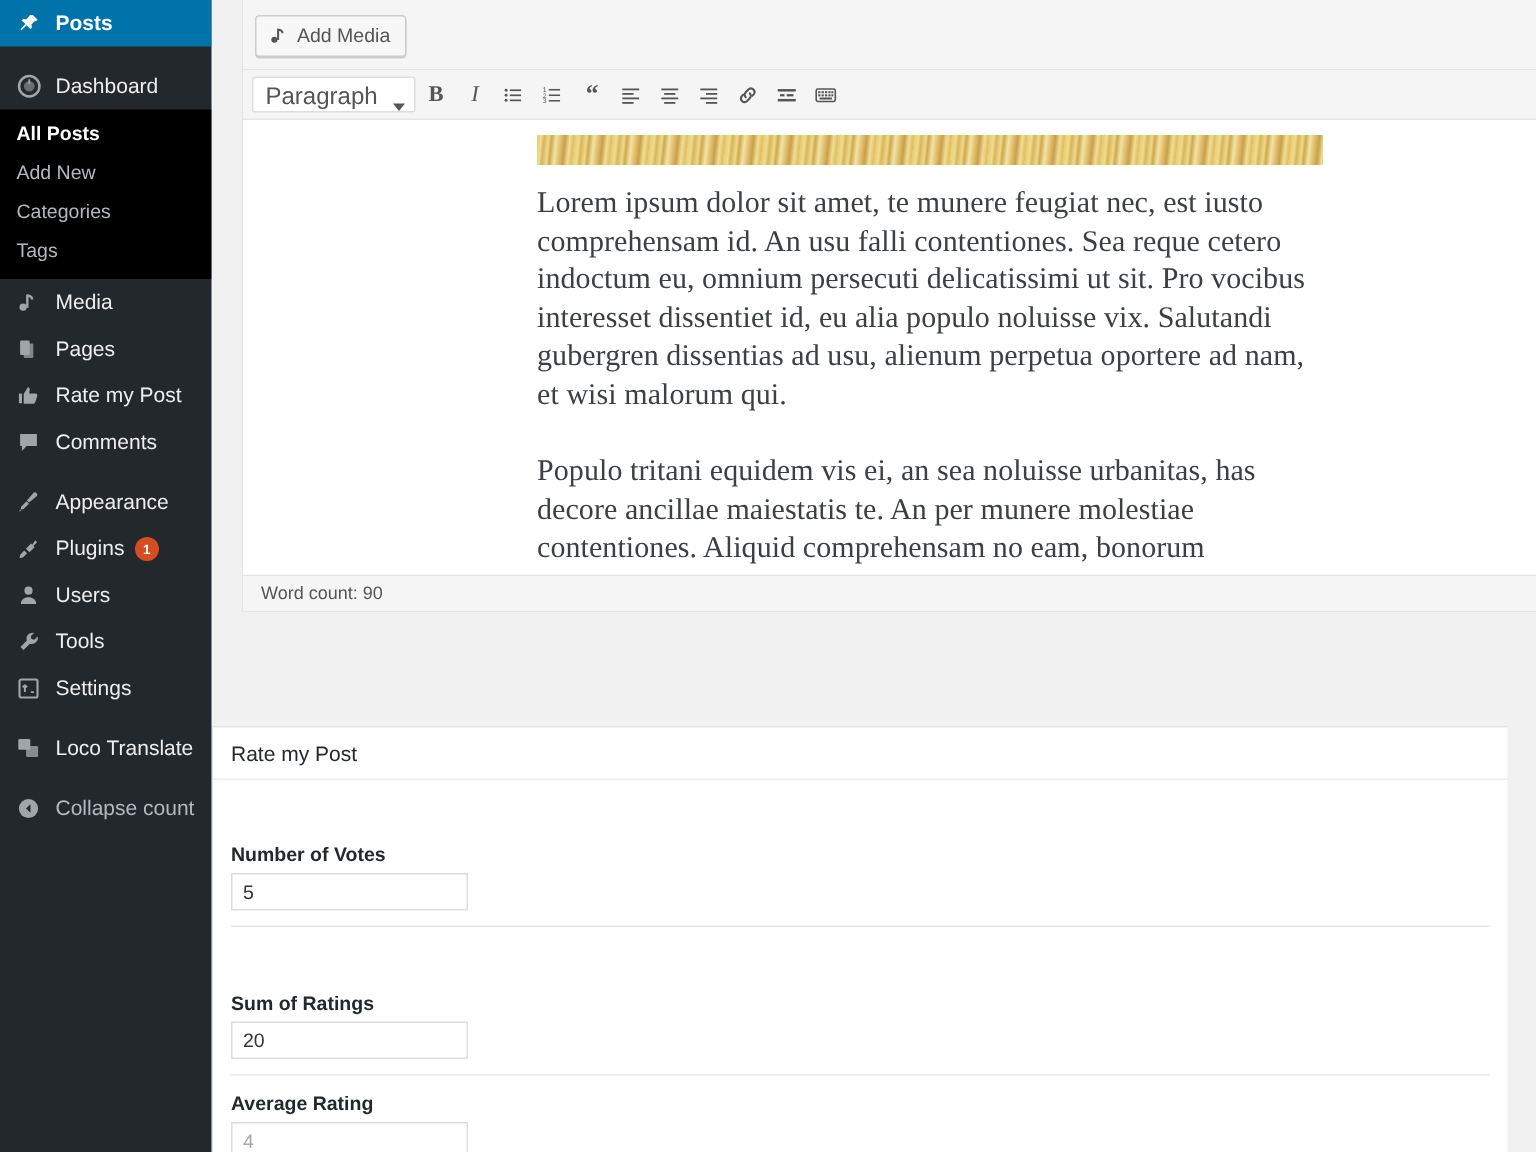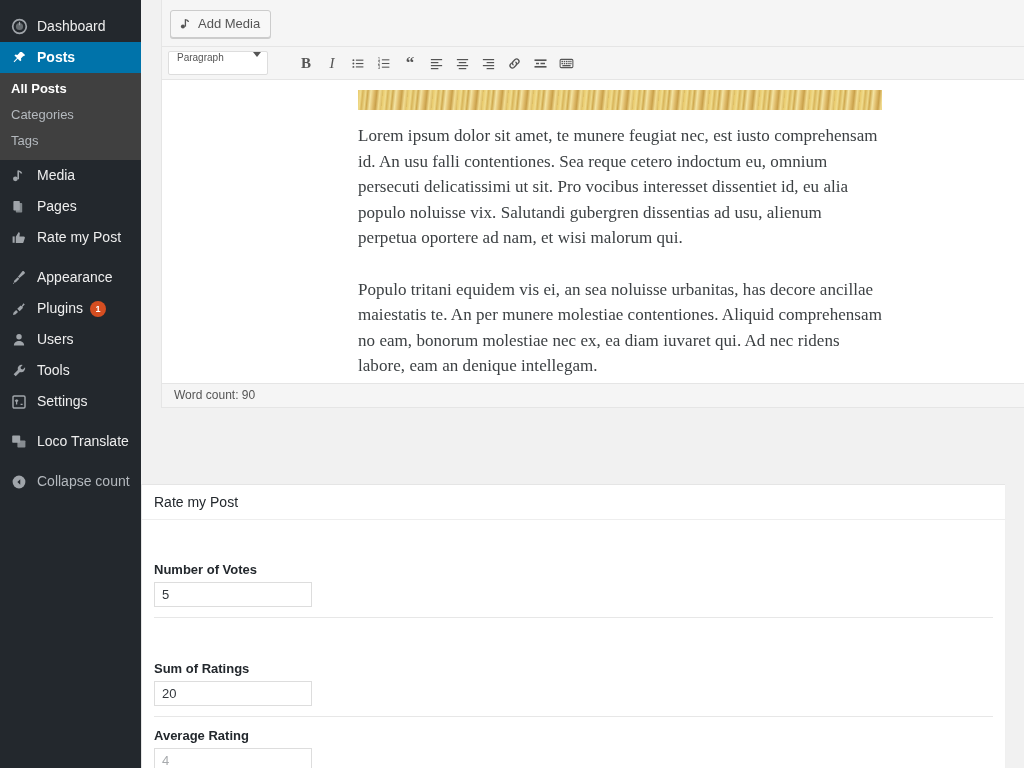--- a/index.html
+++ b/index.html
@@ -54,21 +54,21 @@
   .menu-top.current::after {
     content: "";
     position: absolute;
     right: -8px; top: 50%;
     margin-top: -8px;
     width: 0; height: 0;
     border-top: 8px solid transparent;
     border-bottom: 8px solid transparent;
     border-right: 8px solid #f1f1f1;
   }
-  .submenu { background: #404040; padding: 3px 0 6px 0; }
+  .submenu { background: #000000; padding: 3px 0 6px 0; }
   .submenu .sub-item {
     display: block;
     padding: 5px 0 5px 11px;
     font-size: 13px;
     color: #b4b9be;
     line-height: 16px;
     cursor: pointer;
     white-space: nowrap;
   }
   .submenu .sub-item.current { color: #fff; font-weight: 600; }
@@ -141,27 +141,27 @@
     gap: 2px;
     height: 33px;
   }
   .fmt-select {
     height: 24px;
     min-width: 100px;
     background: #fff;
     border: 1px solid #ddd;
     border-radius: 2px;
     display: flex;
-    align-items: flex-start;
+    align-items: flex-end;
     justify-content: space-between;
     padding: 0 6px 0 8px;
-    font-size: 10px;
+    font-size: 16px;
     color: #555;
     cursor: pointer;
-    margin-right: 24px;
+    margin-right: 0;
   }
   .fmt-select .caret {
     width: 0; height: 0;
     border-left: 4px solid transparent;
     border-right: 4px solid transparent;
     border-top: 5px solid #555;
     margin-left: 10px;
   }
   .tb-btn {
     width: 24px; height: 24px;
@@ -192,21 +192,21 @@
         #e8c96b 0px, #f0dc8e 3px, #d8b55a 5px, #eed98c 8px,
         #cfa94f 10px, #f3e3a2 13px, #e2c070 16px, #c9a04a 19px,
         #f2dd93 22px, #dcbc63 25px),
       linear-gradient(90deg, #e3c169, #efd98f 20%, #e8cb77 40%, #dcc06a 60%, #d9be72 78%, #b7ad63 100%);
     overflow: hidden;
   }
   .ed-para {
     margin: 0 0 0 196px;
     width: 524px;
     font-family: "Liberation Serif", serif;
-    font-size: 17px;
+    font-size: 20px;
     line-height: 25.5px;
     color: #3c4043;
     letter-spacing: 0.05px;
   }
   .ed-para.p1 { margin-top: 13px; }
   .ed-para.p2 { margin-top: 26px; }
 
   .wp-statusbar {
     background: #f5f5f5;
     border-top: 1px solid #e5e5e5;
@@ -285,42 +285,43 @@
     margin-top: 4px;
   }
 </style>
 </head>
 <body>
 
 <div id="app">
 
   <div class="adminmenu">
 
+    <div class="menu-top current">
+      <span class="mi">
+        <svg width="16" height="16" viewBox="0 0 20 20" fill="currentColor">
+            <path d="M13.6 2.4l4 4-1.4 1.4-.8-.3-3 3 .5 2.4-1.3 1.3-3.2-3.2-4.2 4.2-.9-.9 4.2-4.2L4.3 7l1.3-1.3 2.4.5 3-3-.3-.8z"></path>
+          </svg>
+      </span>
+      <span class="lbl">Posts</span>
+    </div>
+
     <div class="menu-top dashboard">
       <span class="mi">
         <svg width="17" height="17" viewBox="0 0 20 20" fill="currentColor">
             <circle cx="10" cy="10" r="8" fill="none" stroke="currentColor" stroke-width="2"></circle>
             <circle cx="10" cy="10" r="4.2" fill="currentColor" opacity=".55"></circle>
             <rect x="9.3" y="4.5" width="1.4" height="4" fill="currentColor"></rect>
           </svg>
       </span>
       <span class="lbl">Dashboard</span>
     </div>
 
-    <div class="menu-top current">
-      <span class="mi">
-        <svg width="16" height="16" viewBox="0 0 20 20" fill="currentColor">
-            <path d="M13.6 2.4l4 4-1.4 1.4-.8-.3-3 3 .5 2.4-1.3 1.3-3.2-3.2-4.2 4.2-.9-.9 4.2-4.2L4.3 7l1.3-1.3 2.4.5 3-3-.3-.8z"></path>
-          </svg>
-      </span>
-      <span class="lbl">Posts</span>
-    </div>
-
     <div class="submenu">
       <span class="sub-item current">All Posts</span>
+      <span class="sub-item">Add New</span>
       <span class="sub-item">Categories</span>
       <span class="sub-item">Tags</span>
     </div>
 
     <div class="menu-top">
       <span class="mi">
         <svg width="16" height="16" viewBox="0 0 20 20" fill="currentColor">
             <path d="M15 3v8.2a3 3 0 10 1.6 2.6V6.2l-4 .9V13a3 3 0 10 1.6 2.6V3z" opacity="0"></path>
             <circle cx="5.5" cy="13.5" r="3"></circle>
             <path d="M8 3h2v11H8z"></path>
@@ -343,20 +344,28 @@
     <div class="menu-top">
       <span class="mi">
         <svg width="16" height="16" viewBox="0 0 20 20" fill="currentColor">
             <rect x="2" y="8" width="2.6" height="8"></rect>
             <path d="M6 8.4l3.4-5.6c1 0 1.8.8 1.6 1.9L10.6 8H16c1 0 1.6 1 1.3 1.9l-1.7 5.4c-.2.7-.8 1.1-1.5 1.1H6z"></path>
           </svg>
       </span>
       <span class="lbl">Rate my Post</span>
     </div>
 
+    <div class="menu-top">
+      <span class="mi">
+        <svg width="16" height="16" viewBox="0 0 20 20" fill="currentColor">
+            <path d="M3 3h14v10H8.5L4.5 17v-4H3z"></path>
+          </svg>
+      </span>
+      <span class="lbl">Comments</span>
+    </div>
 
     <div class="menu-sep"></div>
 
     <div class="menu-top">
       <span class="mi">
         <svg width="16" height="16" viewBox="0 0 20 20" fill="currentColor">
             <path d="M17 2.6c.6.6.5 1.6-.2 2.2l-6.3 5.3-1.8-1.8 5.3-6.3c.6-.7 1.6-.8 2.2-.2z"></path>
             <path d="M8.4 9l2 2-4.4 4.4-2.6.6.6-2.6z"></path>
             <path d="M4 17l-1.6.4.4-1.6z"></path>
           </svg>

